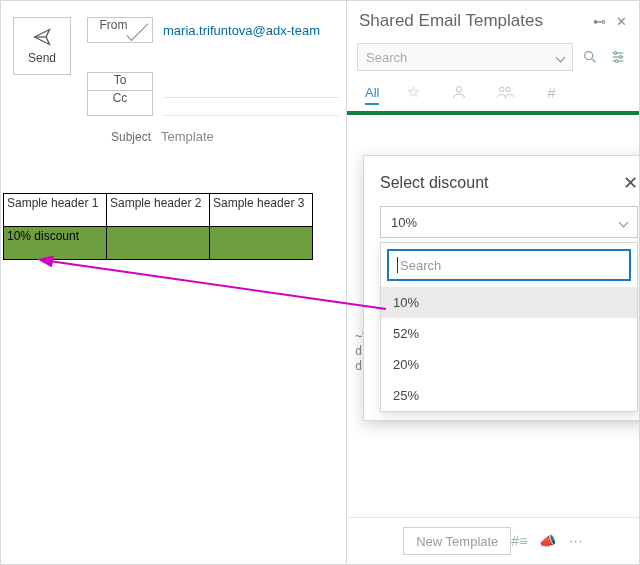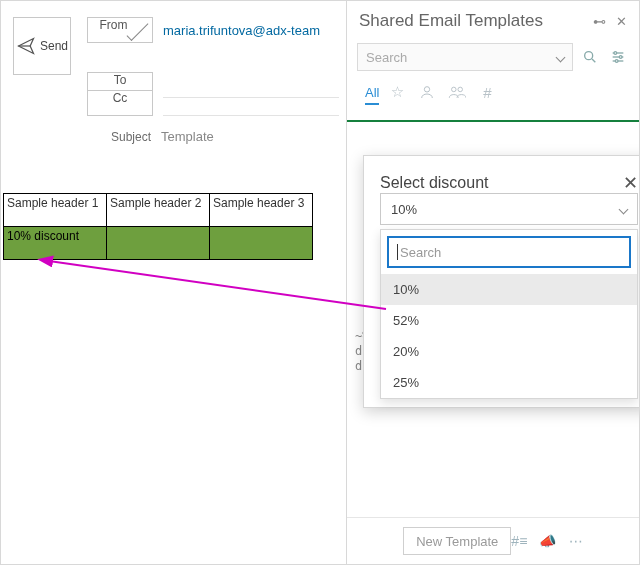--- a/index.html
+++ b/index.html
@@ -1,18 +1,18 @@
 <!DOCTYPE html>
 <html><head>
 <meta charset="utf-8">
 <style>
 html,body{margin:0;padding:0;font-family:"Segoe UI",Arial,sans-serif;font-size:13px;color:#333;background:#fff}
 .app{width:640px;height:565px;position:relative;border:1px solid #d8d8d8;box-sizing:border-box;overflow:hidden}
 .compose{position:absolute;left:0;top:0;width:346px;height:563px;background:#fff}
-.send-btn{position:absolute;left:12px;top:16px;width:56px;height:56px;border:1px solid #c8c8c8;background:#fff;display:flex;align-items:center;justify-content:center;gap:4px;cursor:pointer}
+.send-btn{position:absolute;left:12px;top:16px;width:56px;height:56px;border:1px solid #c8c8c8;background:#fff;display:flex;flex-direction:column;align-items:center;justify-content:center;gap:4px;cursor:pointer}
 .send-btn svg{width:20px;height:20px}
 .send-label{font-size:12px;color:#444}
 .field-row{position:absolute;left:86px;right:8px;display:flex;align-items:center}
 .field-btn{width:64px;height:24px;border:1px solid #c8c8c8;background:#fff;display:flex;justify-content:center;font-size:12px;color:#555;cursor:pointer;margin-right:10px}
 .field-val{flex:1;color:#0369a1;font-size:13px;padding:4px 0;overflow:hidden;white-space:nowrap}
 .row-from{top:16px}
 .row-to{top:70px}.row-to .field-val{border-bottom:1px solid #e3e3e3;height:18px}
 .row-cc{top:88px}.row-cc .field-val{border-bottom:1px solid #e3e3e3;height:18px}
 .row-subj{top:124px}
 .subj-label{width:64px;text-align:right;font-size:12px;color:#6b6b6b;margin-right:10px}
@@ -21,30 +21,30 @@
 .tbl td{border:1px solid #000;font-size:12px;padding:2px 3px;vertical-align:top;height:28px}
 .tbl .hdr{background:#fff}
 .tbl .green td{background:#6e9f3e;color:#000}
 .panel{position:absolute;right:0;top:0;width:292px;height:563px;border-left:1px solid #d8d8d8;background:#fff}
 .panel-title{padding:10px 12px 8px;font-size:17px;color:#666;display:flex;align-items:center;justify-content:space-between}
 .panel-title .ticons{display:flex;gap:10px;color:#888}
 .panel-title .ticons span{cursor:pointer;font-size:13px}
 .search-row{margin:4px 10px 8px;display:flex;align-items:center;gap:6px}
 .search-box{flex:1;height:26px;border:1px solid #dadada;background:#fafafa;color:#aaa;display:flex;align-items:center;padding:0 8px;font-size:13px;justify-content:space-between}
 .icon-btn{width:22px;height:22px;display:flex;align-items:center;justify-content:center;color:#9aa;cursor:pointer}
-.tabs{display:flex;gap:6px;padding:2px 18px 15px;border-bottom:2px solid #15803d;color:#b8c2c8}
+.tabs{display:flex;gap:22px;padding:2px 18px 6px;border-bottom:4px solid #15803d;color:#b8c2c8}
 .tab{display:flex;align-items:center;justify-content:center;width:24px;height:22px;cursor:pointer;font-size:15px}
 .tab.active{color:#2a8dd4;border-bottom:2px solid #2a8dd4}
 .snip{position:absolute;left:8px;top:328px;font-family:Consolas,monospace;font-size:12px;color:#888;line-height:15px}
 .footer{position:absolute;left:0;right:0;bottom:0;height:46px;border-top:1px solid #e6e6e6;display:flex;align-items:center;padding:0 10px;justify-content:center}
 .new-tpl{height:28px;padding:0 12px;border:1px solid #cfcfcf;background:#fff;color:#9a9a9a;font-size:13px;cursor:pointer}
 .foot-icons{display:flex;gap:12px;color:#9fb4bd;font-size:14px}
 .foot-icons span{cursor:pointer}
 .popup{position:absolute;left:362px;top:154px;width:258px;background:#fff;border:1px solid #d6d6d6;box-shadow:0 4px 14px rgba(0,0,0,.18);z-index:30;padding:18px 16px 8px}
-.popup-head{display:flex;align-items:center;justify-content:space-between;margin-bottom:1px}
+.popup-head{display:flex;align-items:center;justify-content:space-between;margin-bottom:14px}
 .popup-title{font-size:16px;color:#444}
 .close-x{font-size:18px;color:#555;cursor:pointer;line-height:1}
 .dd{height:30px;border:1px solid #c9c9c9;display:flex;align-items:center;justify-content:space-between;padding:0 10px;font-size:13px;color:#444;cursor:pointer}
 .dd-list{margin-top:4px;border:1px solid #d6d6d6;box-shadow:0 4px 10px rgba(0,0,0,.12)}
 .dd-search{margin:6px;height:28px;border:2px solid #1a77c9;display:flex;align-items:center;padding:0 8px;color:#999;font-size:13px}
 .dd-search .caret{width:1px;height:16px;background:#333;margin-right:2px;animation:blink 1s step-end infinite}
 @keyframes blink{50%{opacity:0}}
 .dd-item{padding:8px 12px;font-size:13px;color:#444;cursor:pointer}
 .dd-item.sel{background:#eaeaea}
 .arrow-svg{position:absolute;left:0;top:0;z-index:40;pointer-events:none}

